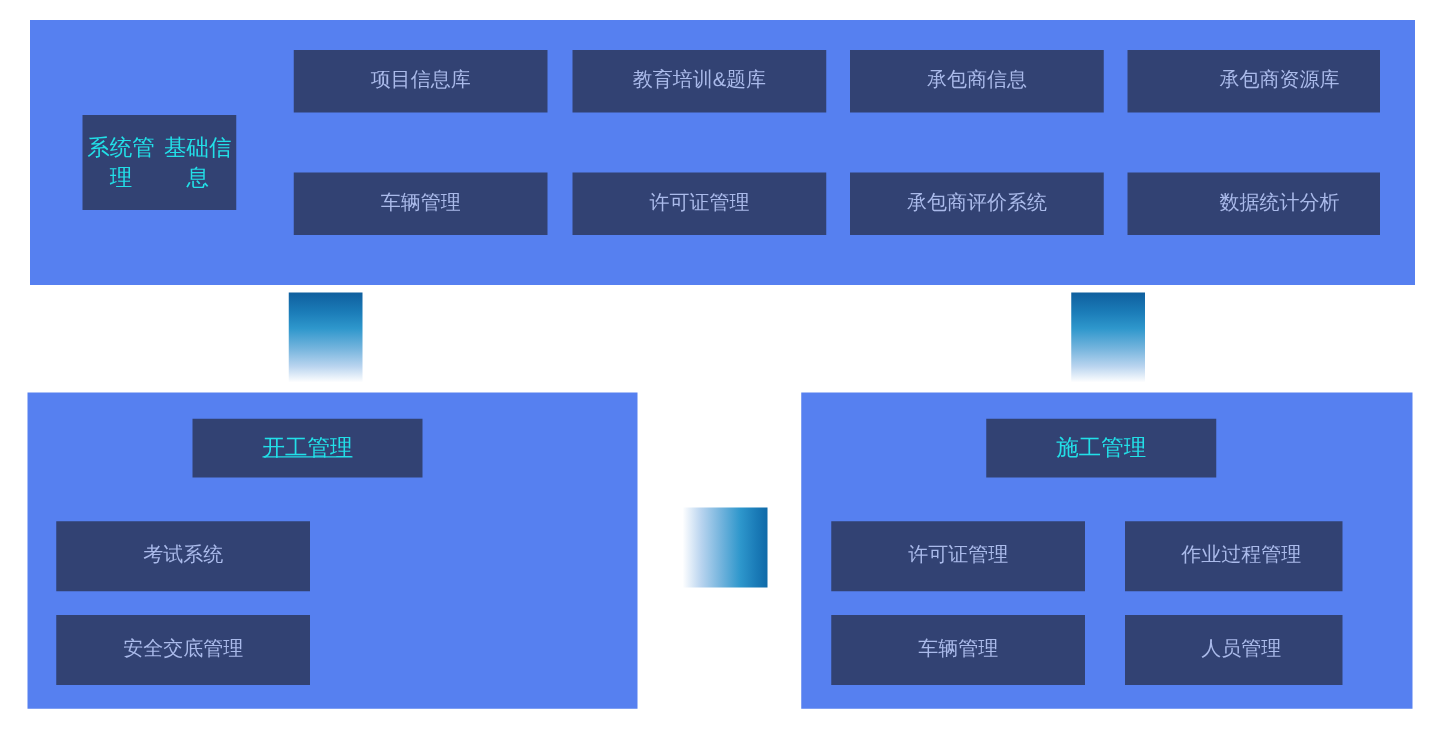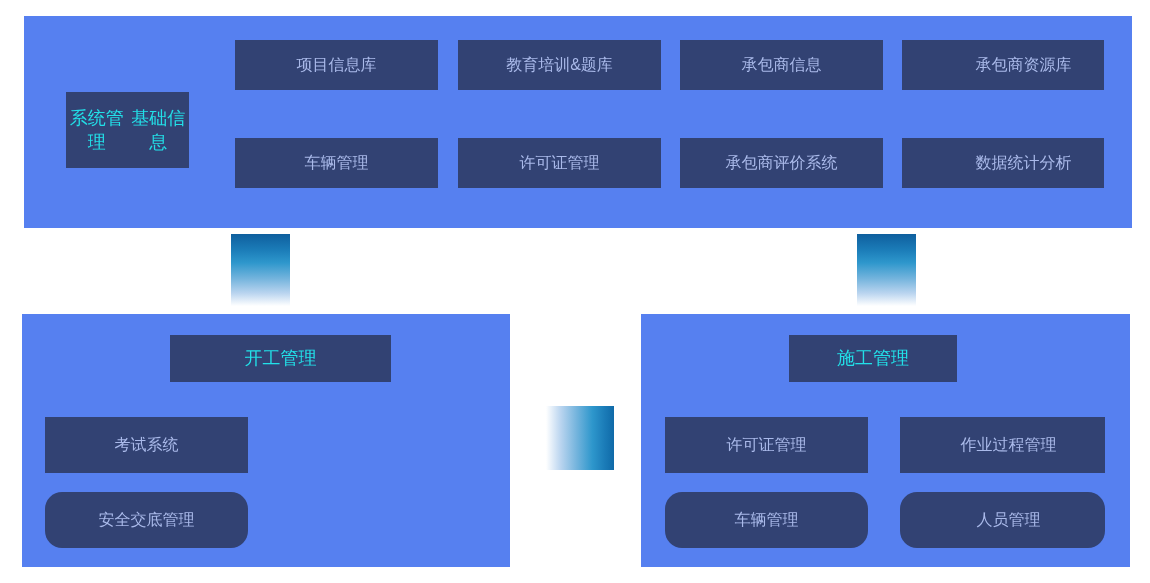--- a/index.html
+++ b/index.html
@@ -56,29 +56,29 @@
   .t-r2 { top: 122px; height: 50px; }
   .t-c1 { left: 211px; width: 203px; }
   .t-c2 { left: 434px; width: 203px; }
   .t-c3 { left: 656px; width: 203px; }
   .t-c4 { left: 878px; width: 202px; padding-left: 41px; }
 
   
   .b-title {
     top: 21px; height: 47px;
   }
-  #panel-left  .b-title { left: 148px; width: 221px; }
-  #panel-right .b-title { left: 148px; width: 168px; }
+  #panel-left  .b-title { left: 132px; width: 184px; text-decoration: underline; }
+  #panel-right .b-title { left: 148px; width: 184px; }
 
   .b-r1 { top: 103px; height: 56px; }
-  .b-r2 { top: 178px; height: 56px; border-radius: 17px; }
+  .b-r2 { top: 178px; height: 56px; }
   .b-c1 { left: 23px;  width: 203px; }
   .b-c2 { left: 258px; width: 203px; }
   #panel-right .b-c1 { left: 24px;  width: 203px; }
-  #panel-right .b-c2 { left: 259px; width: 205px; padding-left: 12px; }
+  #panel-right .b-c2 { left: 259px; width: 174px; padding-left: 12px; }
 
   
   .connector { position: absolute; }
   .connector.vertical {
     background: linear-gradient(to bottom, #0f5f9e 0%, #1b7cb8 22%, #2e97cc 40%,
                                 #74b4dd 62%, #b9d4ef 82%, #ffffff 100%);
   }
   .connector.horizontal {
     background: linear-gradient(to right, #ffffff 0%, #b9d4ef 22%, #74b4dd 45%,
                                 #2e97cc 68%, #1b7cb8 86%, #0f6aa8 100%);

